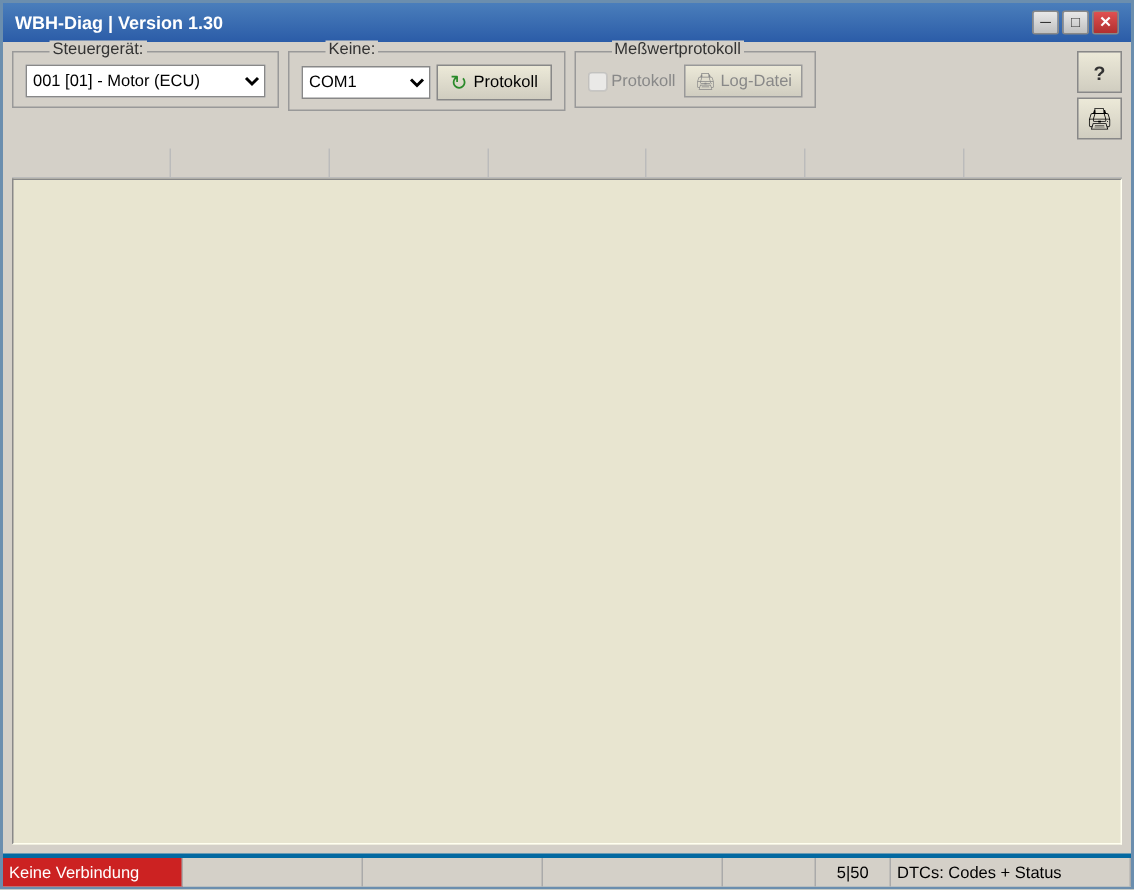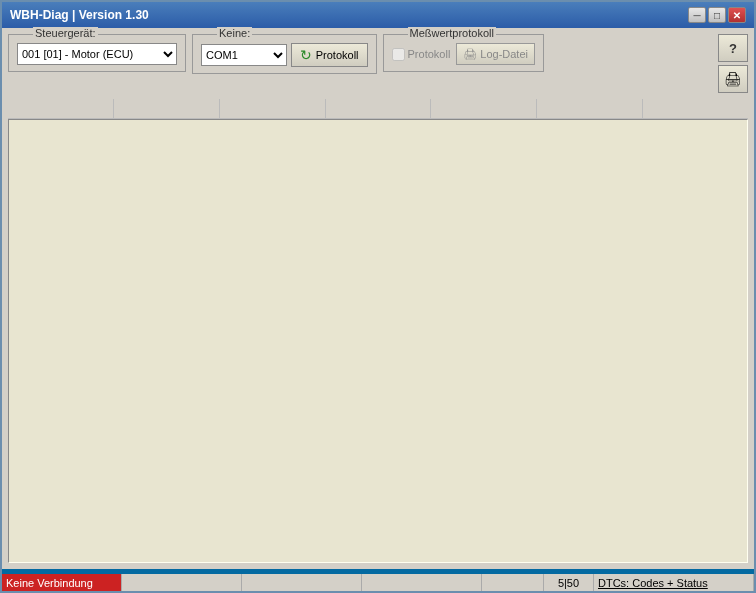--- a/index.html
+++ b/index.html
@@ -187,21 +187,21 @@
       flex: 1;
       background: #d4d0c8;
       display: flex;
       flex-direction: column;
     }
 
     
     .status-bar {
       height: 22px;
       background: #d4d0c8;
-      border-top: 5px solid #0369a1;
+      border-top: 3px solid #0369a1;
       display: flex;
       align-items: center;
       flex-shrink: 0;
       margin-top: auto;
     }
 
     .status-section {
       height: 100%;
       display: flex;
       align-items: center;
@@ -220,21 +220,20 @@
       flex: 1;
     }
 
     .status-counts {
       min-width: 50px;
       justify-content: center;
     }
 
     .status-dtc {
       min-width: 160px;
-      text-decoration: underline;
     }
 
     
     .inset-panel {
       background: #e8e5d8;
       border-top: 1px solid #888;
       border-left: 1px solid #888;
       border-bottom: 1px solid #fffff0;
       border-right: 1px solid #fffff0;
       flex: 1;

